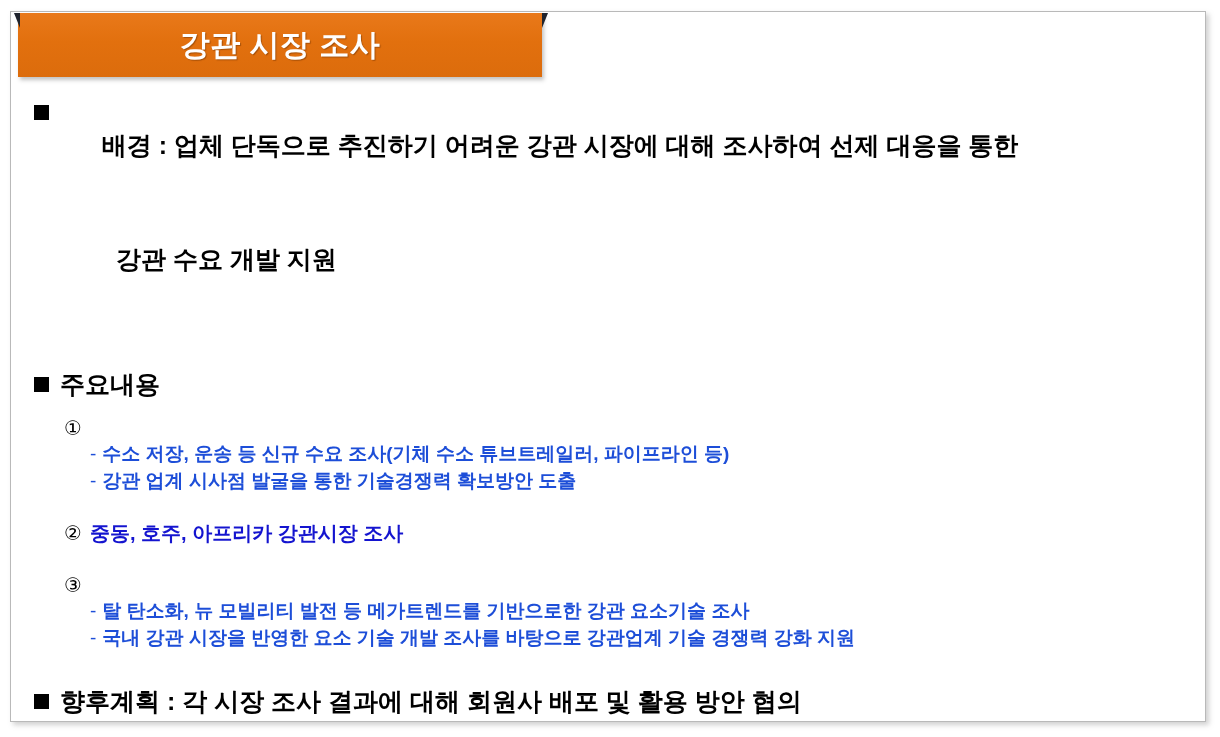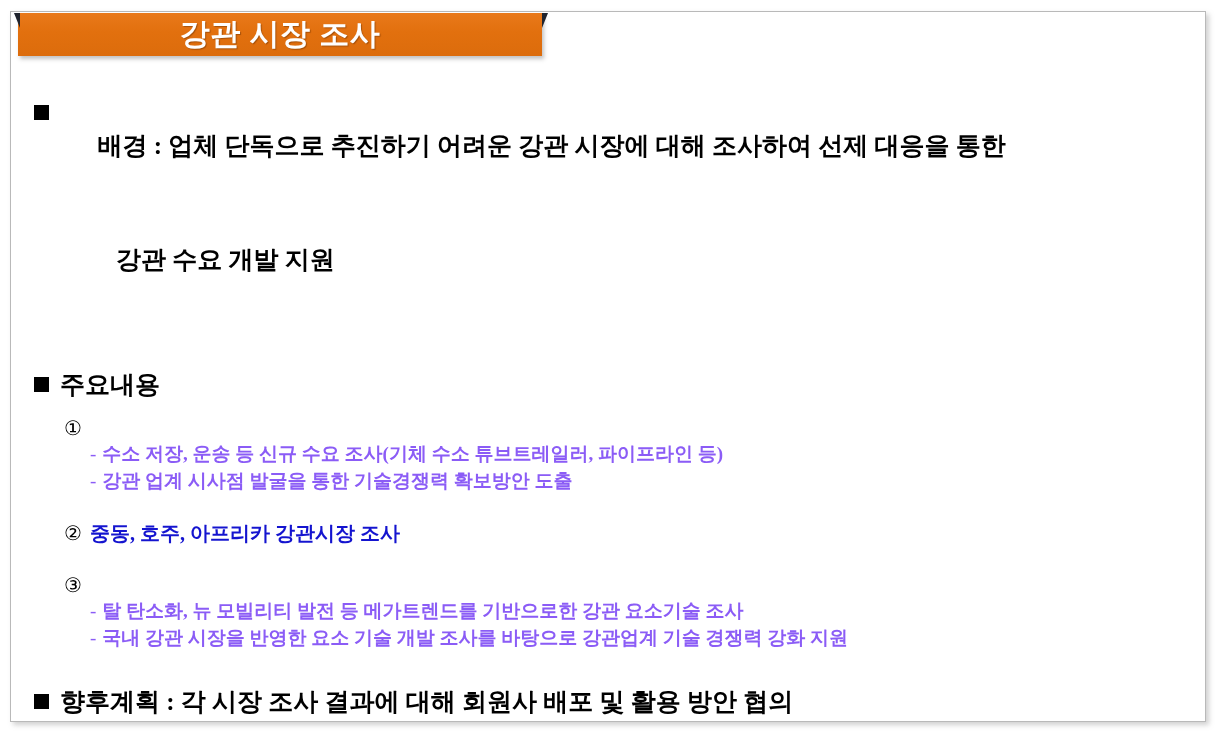--- a/index.html
+++ b/index.html
@@ -27,21 +27,21 @@
     box-shadow: 3px 3px 5px rgba(120,120,120,0.35);
     box-sizing: border-box;
   }
 
   
   #title-banner {
     position: absolute;
     left: 18px;
     top: 13px;
     width: 524px;
-    height: 43px;
+    height: 64px;
     background: linear-gradient(180deg, #e9791a 0%, #e2700e 45%, #dc6c0c 100%);
     box-shadow: 2px 3px 4px rgba(120,120,120,0.45);
     display: flex;
     align-items: center;
     justify-content: center;
     box-sizing: border-box;
     z-index: 5;
   }
   #title-banner .banner-title {
     color: #ffffff;
@@ -72,21 +72,20 @@
   }
 
   
   #content {
     position: absolute;
     left: 0;
     top: 96px;
     width: 1196px;
     box-sizing: border-box;
     padding: 0 24px;
-    font-family: Liberation Serif, serif;
   }
 
   .top-level {
     display: flex;
     align-items: flex-start;
     font-size: 25px;
     font-weight: bold;
     color: #000000;
     line-height: 1.32;
   }
@@ -120,21 +119,21 @@
     font-weight: normal;
     font-size: 20px;
     margin-right: 8px;
     line-height: 1.3;
   }
   .num-item .num-text { color: #1414cf; }
 
   .dash-line {
     font-size: 19px;
     font-weight: bold;
-    color: #8b5cf6;
+    color: #1d4ed8;
     line-height: 1.4;
     padding-left: 66px;
     white-space: nowrap;
   }
   .dash-line .dash {
     font-weight: normal;
     margin-right: 6px;
   }
 
   .tail-gap { height: 34px; }

